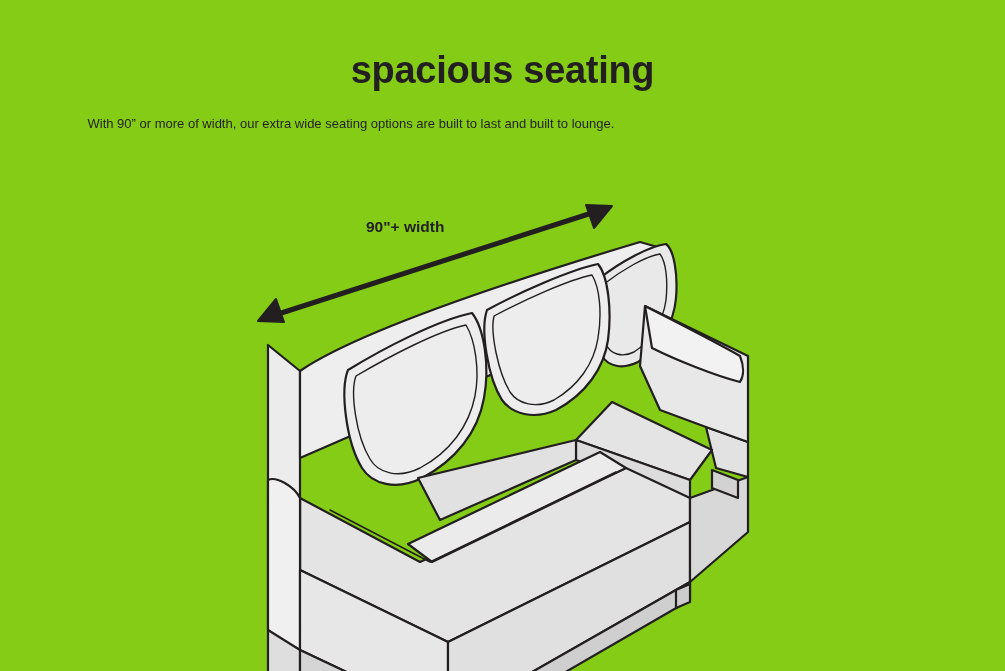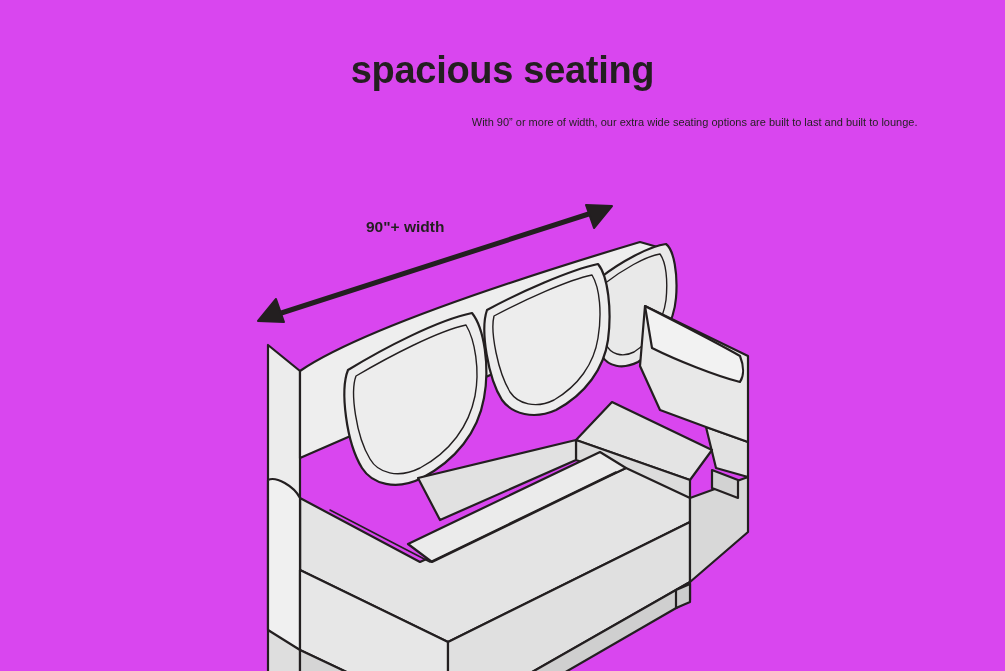--- a/index.html
+++ b/index.html
@@ -12,42 +12,42 @@
     height: 671px;
     font-family: "Liberation Sans", sans-serif;
     color: #231f20;
     overflow: hidden;
     position: relative;
   }
   .page {
     position: relative;
     width: 1005px;
     height: 671px;
-    background: #d946ef;
+    background: #84cc16;
   }
   .headline {
     position: absolute;
     top: 50px;
     left: 0;
     width: 1005px;
     text-align: center;
     font-size: 38px;
     font-weight: bold;
     letter-spacing: -0.3px;
     color: #231f20;
     line-height: 1.1;
   }
   .subcopy {
     position: absolute;
     top: 115px;
     left: 50%;
     transform: translateX(-50%);
     width: 830px;
-    text-align: right;
-    font-size: 11px;
+    text-align: left;
+    font-size: 13px;
     line-height: 1.45;
     color: #231f20;
   }
   .subcopy .line {
     display: block;
   }
   .illustration {
     position: absolute;
     top: 180px;
     left: 0;

